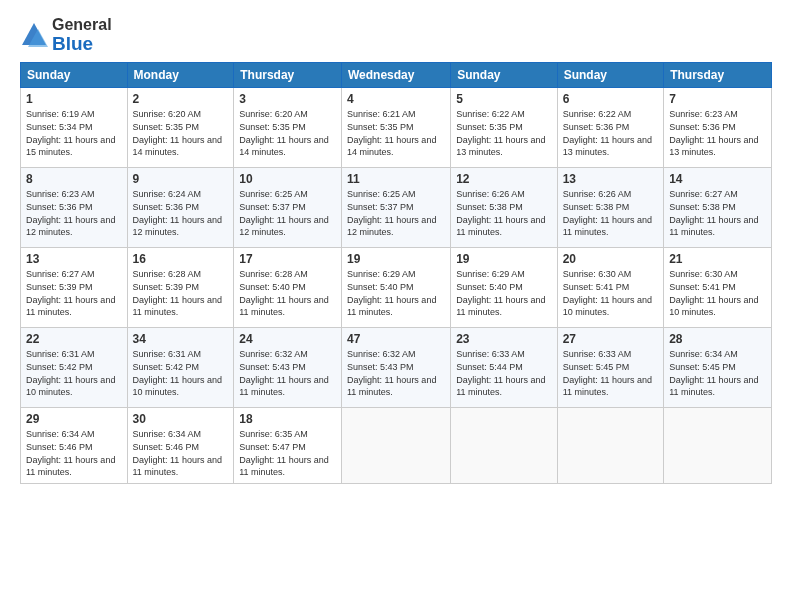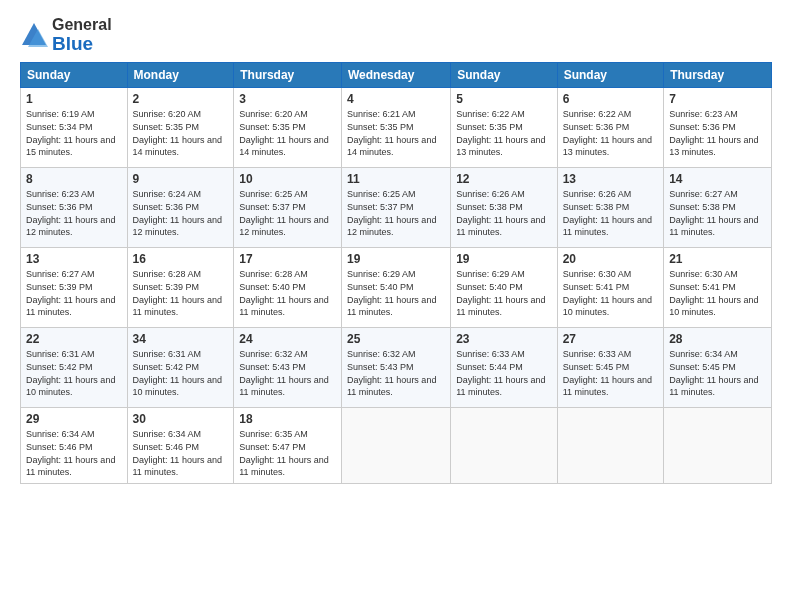--- a/index.html
+++ b/index.html
@@ -232,21 +232,21 @@
       </td>
           <td>
         <span class="day-num">34</span>
         <span class="day-info">Sunrise: 6:31 AM<br>Sunset: 5:42 PM<br>Daylight: 11 hours and 10 minutes.</span>
       </td>
           <td>
         <span class="day-num">24</span>
         <span class="day-info">Sunrise: 6:32 AM<br>Sunset: 5:43 PM<br>Daylight: 11 hours and 11 minutes.</span>
       </td>
           <td>
-        <span class="day-num">25</span>
+        <span class="day-num">47</span>
         <span class="day-info">Sunrise: 6:32 AM<br>Sunset: 5:43 PM<br>Daylight: 11 hours and 11 minutes.</span>
       </td>
           <td>
         <span class="day-num">23</span>
         <span class="day-info">Sunrise: 6:33 AM<br>Sunset: 5:44 PM<br>Daylight: 11 hours and 11 minutes.</span>
       </td>
           <td>
         <span class="day-num">27</span>
         <span class="day-info">Sunrise: 6:33 AM<br>Sunset: 5:45 PM<br>Daylight: 11 hours and 11 minutes.</span>
       </td>

